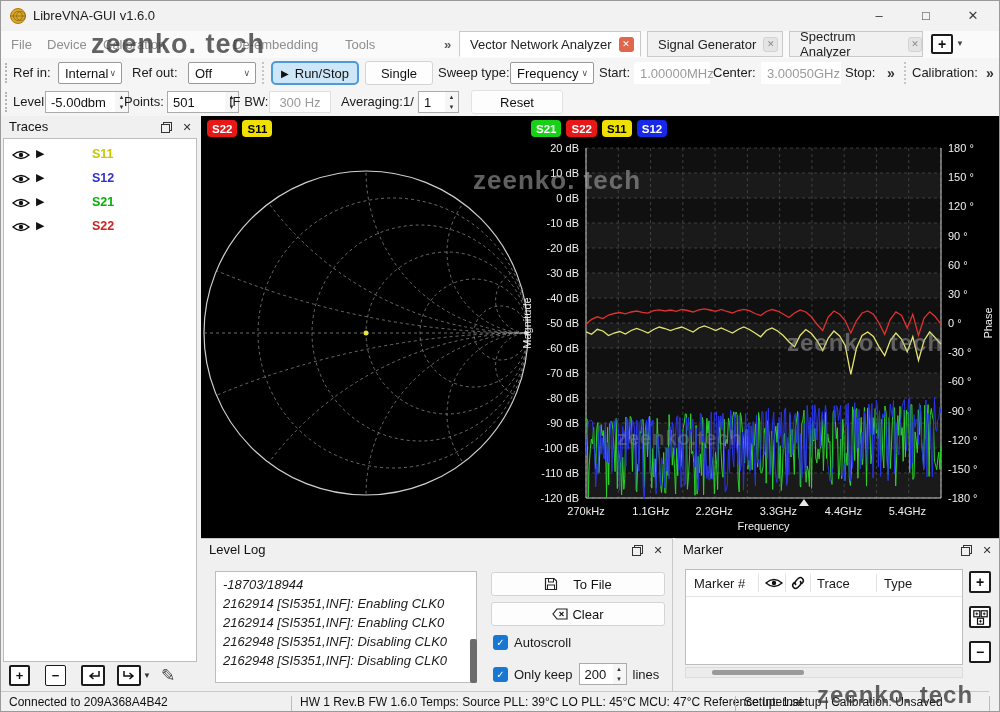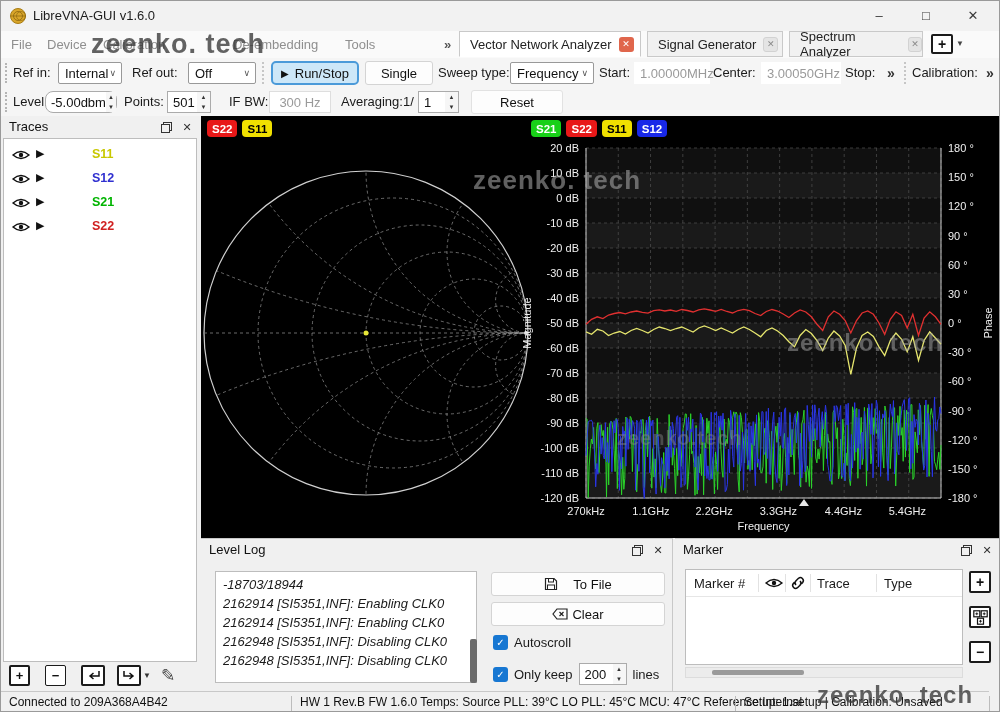--- a/index.html
+++ b/index.html
@@ -130,29 +130,29 @@
     <span class="abs tlab" style="left:844px;top:7px;">Stop:</span>
     <span class="abs chevron-big" style="left:886px;top:7px;">»</span>
     <div class="abs tsep" style="left:903px;top:4px;"></div>
     <span class="abs tlab" style="left:911px;top:7px;">Calibration:</span>
     <span class="abs chevron-big" style="left:985px;top:7px;">»</span>
   </div>
 
   <div class="abs toolbar" style="top:87px;height:28px;border-bottom:1px solid #d0d0d0;">
     <div class="abs grip" style="left:4px;top:4px;"></div>
     <span class="abs tlab" style="left:12px;top:6px;">Level:</span>
-    <div class="abs spin" style="left:44px;top:3px;width:72px;border-radius:8px;">
+    <div class="abs spin" style="left:44px;top:3px;width:84px;">
       <span class="txt">-5.00dbm</span>
       <span class="arr">
           <span>▲</span>
           <span>▼</span>
         </span>
     </div>
     <span class="abs tlab" style="left:123px;top:6px;">Points:</span>
-    <div class="abs spin" style="left:166px;top:3px;width:44px;">
+    <div class="abs spin" style="left:166px;top:3px;width:72px;">
       <span class="txt">501</span>
       <span class="arr">
           <span>▲</span>
           <span>▼</span>
         </span>
     </div>
     <span class="abs tlab" style="left:228px;top:6px;">IF BW:</span>
     <div class="abs field" style="left:268px;top:3px;width:62px;justify-content:center;border:1px solid #dedede;">300 Hz</div>
     <span class="abs tlab" style="left:340px;top:6px;">Averaging:1/</span>
     <div class="abs spin" style="left:417px;top:3px;width:41px;">

